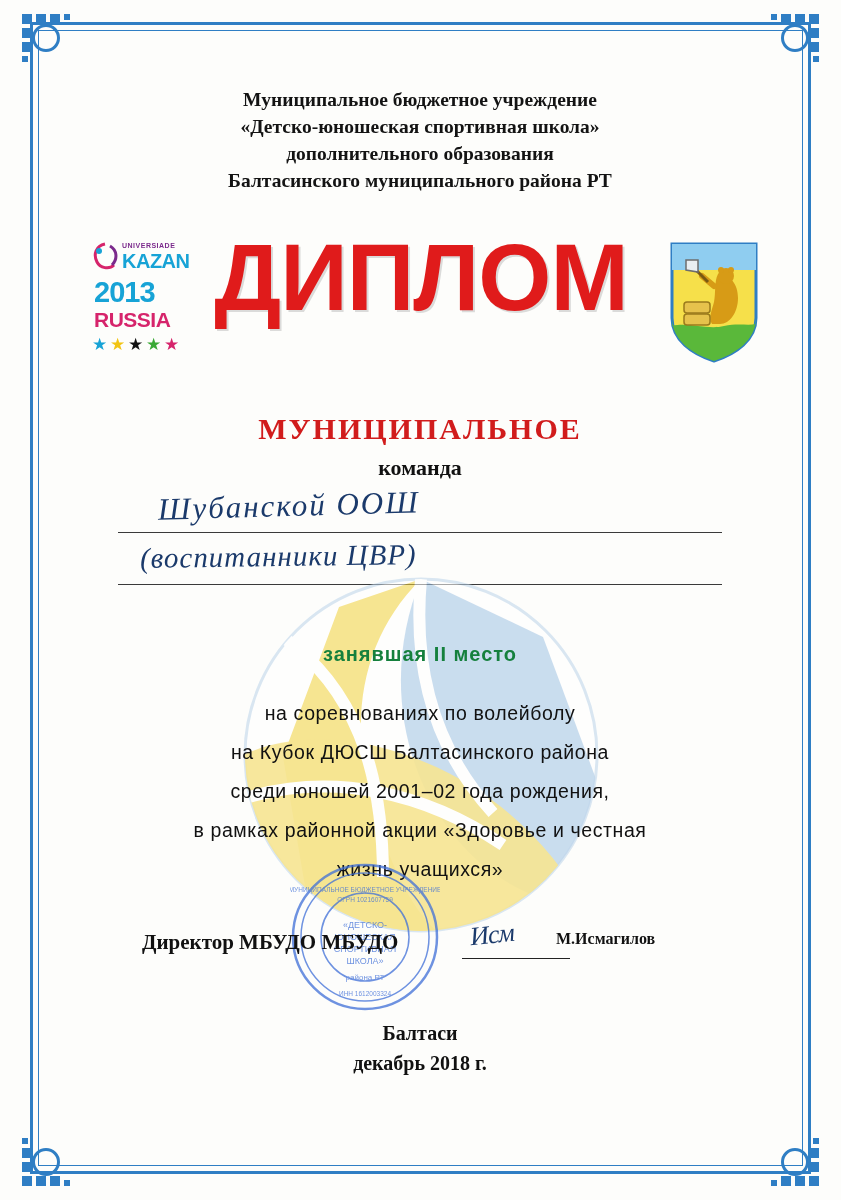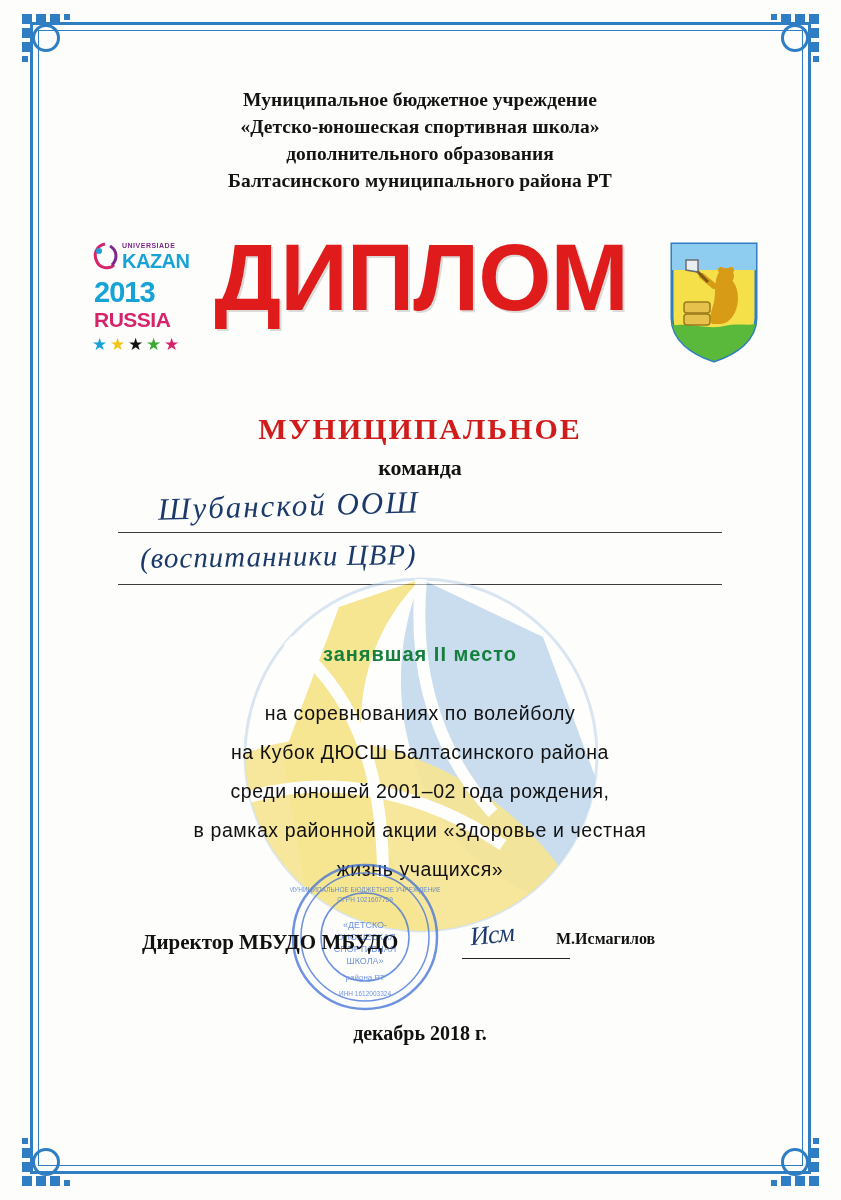--- a/index.html
+++ b/index.html
@@ -437,16 +437,17 @@
     <text x="75" y="40" text-anchor="middle" font-family="Liberation Sans, sans-serif" font-size="6.5" fill="#3f6fd8">ОГРН 1021607759</text>
     <text x="75" y="134" text-anchor="middle" font-family="Liberation Sans, sans-serif" font-size="6.5" fill="#3f6fd8">ИНН 1612003324</text>
   </svg>
 
   <div class="director">Директор МБУДО МБУДО</div>
   <div class="sigscript">Исм</div>
   <div class="sigline"></div>
   <div class="signame">М.Исмагилов</div>
 
   <div class="footer">
+    <div>Балтаси</div>
     <div>декабрь 2018 г.</div>
   </div>
 
 </div>
 
 </body></html>

